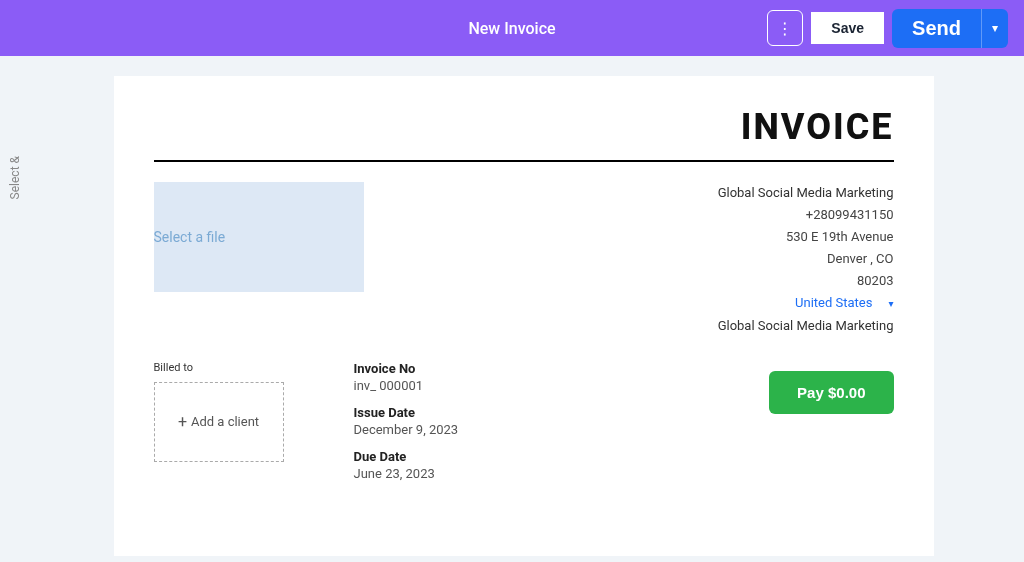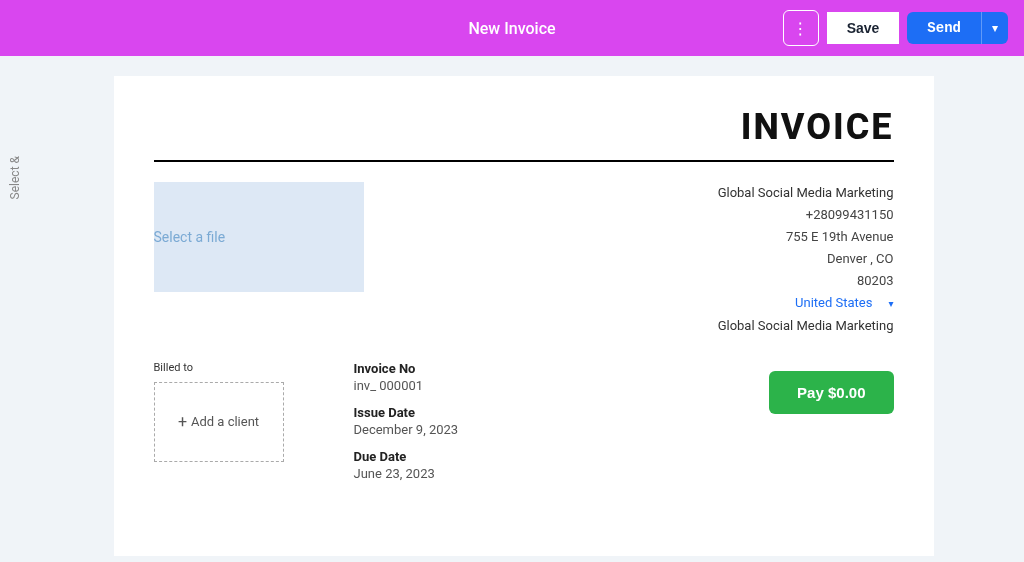--- a/index.html
+++ b/index.html
@@ -6,21 +6,21 @@
     body {
       font-family: -apple-system, BlinkMacSystemFont, 'Segoe UI', Roboto, sans-serif;
       background: #f0f4f8;
       width: 1024px;
       height: 562px;
       overflow: hidden;
     }
 
     
     .header {
-      background: #d946ef;
+      background: #8b5cf6;
       height: 56px;
       display: flex;
       align-items: center;
       justify-content: center;
       position: relative;
       padding: 0 16px;
     }
     .header-title {
       color: #ffffff;
       font-size: 16px;
@@ -60,24 +60,23 @@
     .btn-send-group {
       display: flex;
       align-items: stretch;
     }
     .btn-send {
       background: #1d6ef5;
       border: none;
       border-radius: 6px 0 0 6px;
       color: #ffffff;
       padding: 8px 20px;
-      font-size: 14px;
+      font-size: 20px;
       font-weight: 600;
       cursor: pointer;
-      font-family: Liberation Mono, monospace;
     }
     .btn-send-chevron {
       background: #1d6ef5;
       border: none;
       border-radius: 0 6px 6px 0;
       border-left: 1px solid rgba(255,255,255,0.3);
       color: #ffffff;
       padding: 8px 10px;
       cursor: pointer;
       font-size: 12px;
@@ -283,21 +282,21 @@
         <span class="invoice-title">INVOICE</span>
       </div>
 
       <div class="invoice-top-section">
         <div class="logo-placeholder">
           <span class="logo-placeholder-text">Select a file</span>
         </div>
         <div class="company-info">
           <div class="company-name">Global Social Media Marketing</div>
           <div>+28099431150</div>
-          <div>755 E 19th Avenue</div>
+          <div>530 E 19th Avenue</div>
           <div>Denver , CO</div>
           <div>80203</div>
           <div class="country-row">
             <span>United States</span>
             <span class="country-chevron">▾</span>
           </div>
           <div class="company-bottom-name">Global Social Media Marketing</div>
         </div>
       </div>
 

